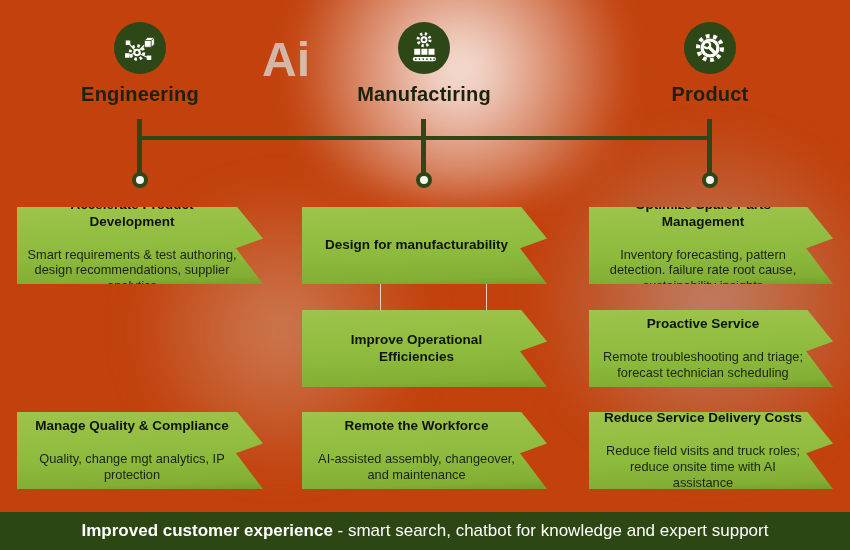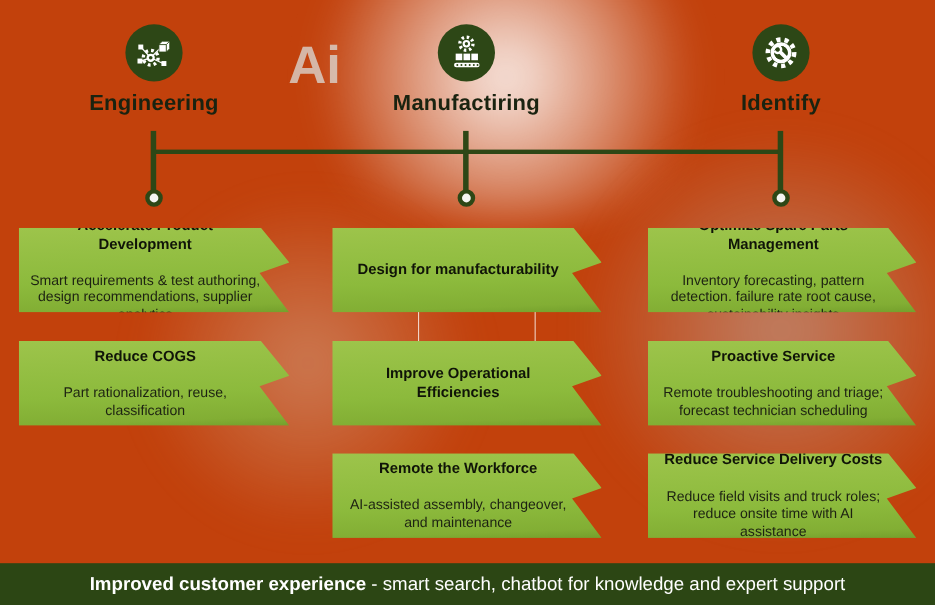--- a/index.html
+++ b/index.html
@@ -132,30 +132,30 @@
   <div class="col-header" style="left:600px;">
     <div class="icon-circle">
       <svg width="36" height="36" viewBox="0 0 48 48">
         <circle cx="24" cy="24" r="16" fill="none" stroke="#ffffff" stroke-width="5.5" stroke-dasharray="5 4.9"></circle>
         <circle cx="24" cy="24" r="10.5" fill="none" stroke="#ffffff" stroke-width="4.5"></circle>
         <circle cx="24" cy="24" r="8.2" fill="#2d4716"></circle>
         <circle cx="20" cy="20" r="4.2" fill="none" stroke="#ffffff" stroke-width="3" stroke-dasharray="20 7" transform="rotate(-120 20 20)"></circle>
         <line x1="23.5" y1="23.5" x2="30.5" y2="30.5" stroke="#ffffff" stroke-width="4.5" stroke-linecap="round"></line>
       </svg>
     </div>
-    <div class="col-label">Identify</div>
+    <div class="col-label">Product</div>
   </div>
 
   <div class="banner c1 r1">
     <div class="banner-title">Accelerate Product Development</div>
     <div class="banner-body">Smart requirements &amp; test authoring, design recommendations, supplier analytics</div>
   </div>
-  <div class="banner c1 r2">
-    <div class="banner-title">Reduce COGS</div>
-    <div class="banner-body">Part rationalization, reuse, classification</div>
+  <div class="banner c1 r3">
+    <div class="banner-title">Manage Quality &amp; Compliance</div>
+    <div class="banner-body">Quality, change mgt analytics, IP protection</div>
   </div>
 
   <div class="banner c2 r1">
     <div class="banner-title">Design for manufacturability</div>
   </div>
   <div class="banner c2 r2">
     <div class="banner-title">Improve Operational Efficiencies</div>
   </div>
   <div class="banner c2 r3">
     <div class="banner-title">Remote the Workforce</div>

